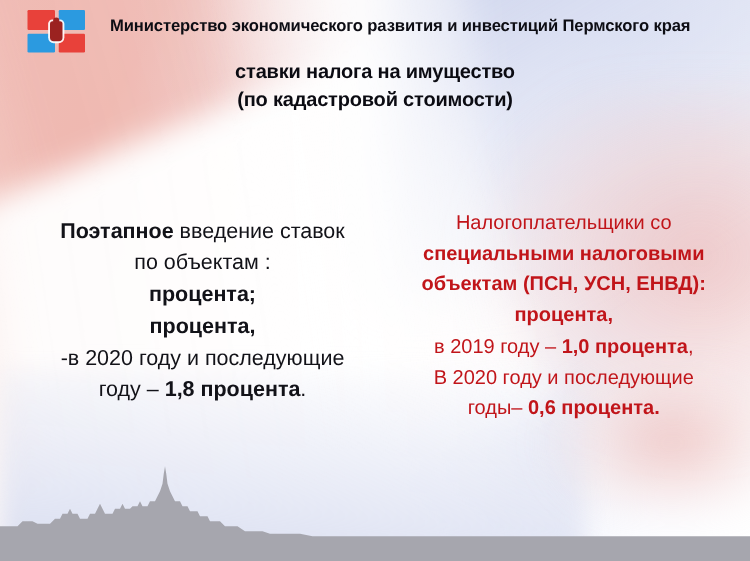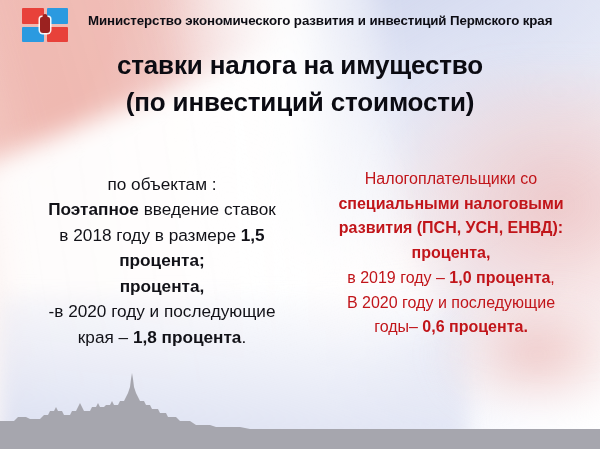--- a/index.html
+++ b/index.html
@@ -192,21 +192,21 @@
 
   
   .title-block {
     position: absolute;
     left: 50px;
     top: 47px;
     width: 500px;
     text-align: center;
     color: #0b0b12;
     font-weight: bold;
-    font-size: 26px;
+    font-size: 16px;
     line-height: 1.42;
     letter-spacing: -0.15px;
   }
 
   
   .col {
     position: absolute;
     text-align: center;
     line-height: 1.42;
   }
@@ -267,36 +267,35 @@
         <div class="logo-cell c-blue"></div>
         <div class="logo-cell c-red"></div>
       </div>
       <div class="logo-emblem"></div>
     </div>
     <div class="ministry">Министерство экономического развития и инвестиций Пермского края</div>
   </div>
 
   <div class="title-block">
     <div>ставки налога на имущество</div>
-    <div>(по инвестиций стоимости)</div>
+    <div>(по кадастровой стоимости)</div>
   </div>
 
   <div class="col col-left" id="left-col">
+      <div class="ln"><b>Поэтапное</b><span> введение ставок</span></div>
       <div class="ln"><span>по объектам :</span></div>
-      <div class="ln"><b>Поэтапное</b><span> введение ставок</span></div>
-      <div class="ln"><span>в 2018 году в размере </span><b>1,5</b></div>
       <div class="ln"><b>процента;</b></div>
       <div class="ln"><b>процента,</b></div>
       <div class="ln"><span>-в 2020 году и последующие</span></div>
-      <div class="ln"><span>края – </span><b>1,8 процента</b><span>.</span></div>
+      <div class="ln"><span>году – </span><b>1,8 процента</b><span>.</span></div>
     </div>
 
   <div class="col col-right" id="right-col">
       <div class="ln"><span>Налогоплательщики со</span></div>
       <div class="ln"><b>специальными налоговыми</b></div>
-      <div class="ln"><b>развития (ПСН, УСН, ЕНВД):</b></div>
+      <div class="ln"><b>объектам (ПСН, УСН, ЕНВД):</b></div>
       <div class="ln"><b>процента,</b></div>
       <div class="ln"><span>в 2019 году – </span><b>1,0 процента</b><span>,</span></div>
       <div class="ln"><span>В 2020 году и последующие</span></div>
       <div class="ln"><span>годы– </span><b>0,6 процента.</b></div>
     </div>
 
 </div>
 
 </body></html>

